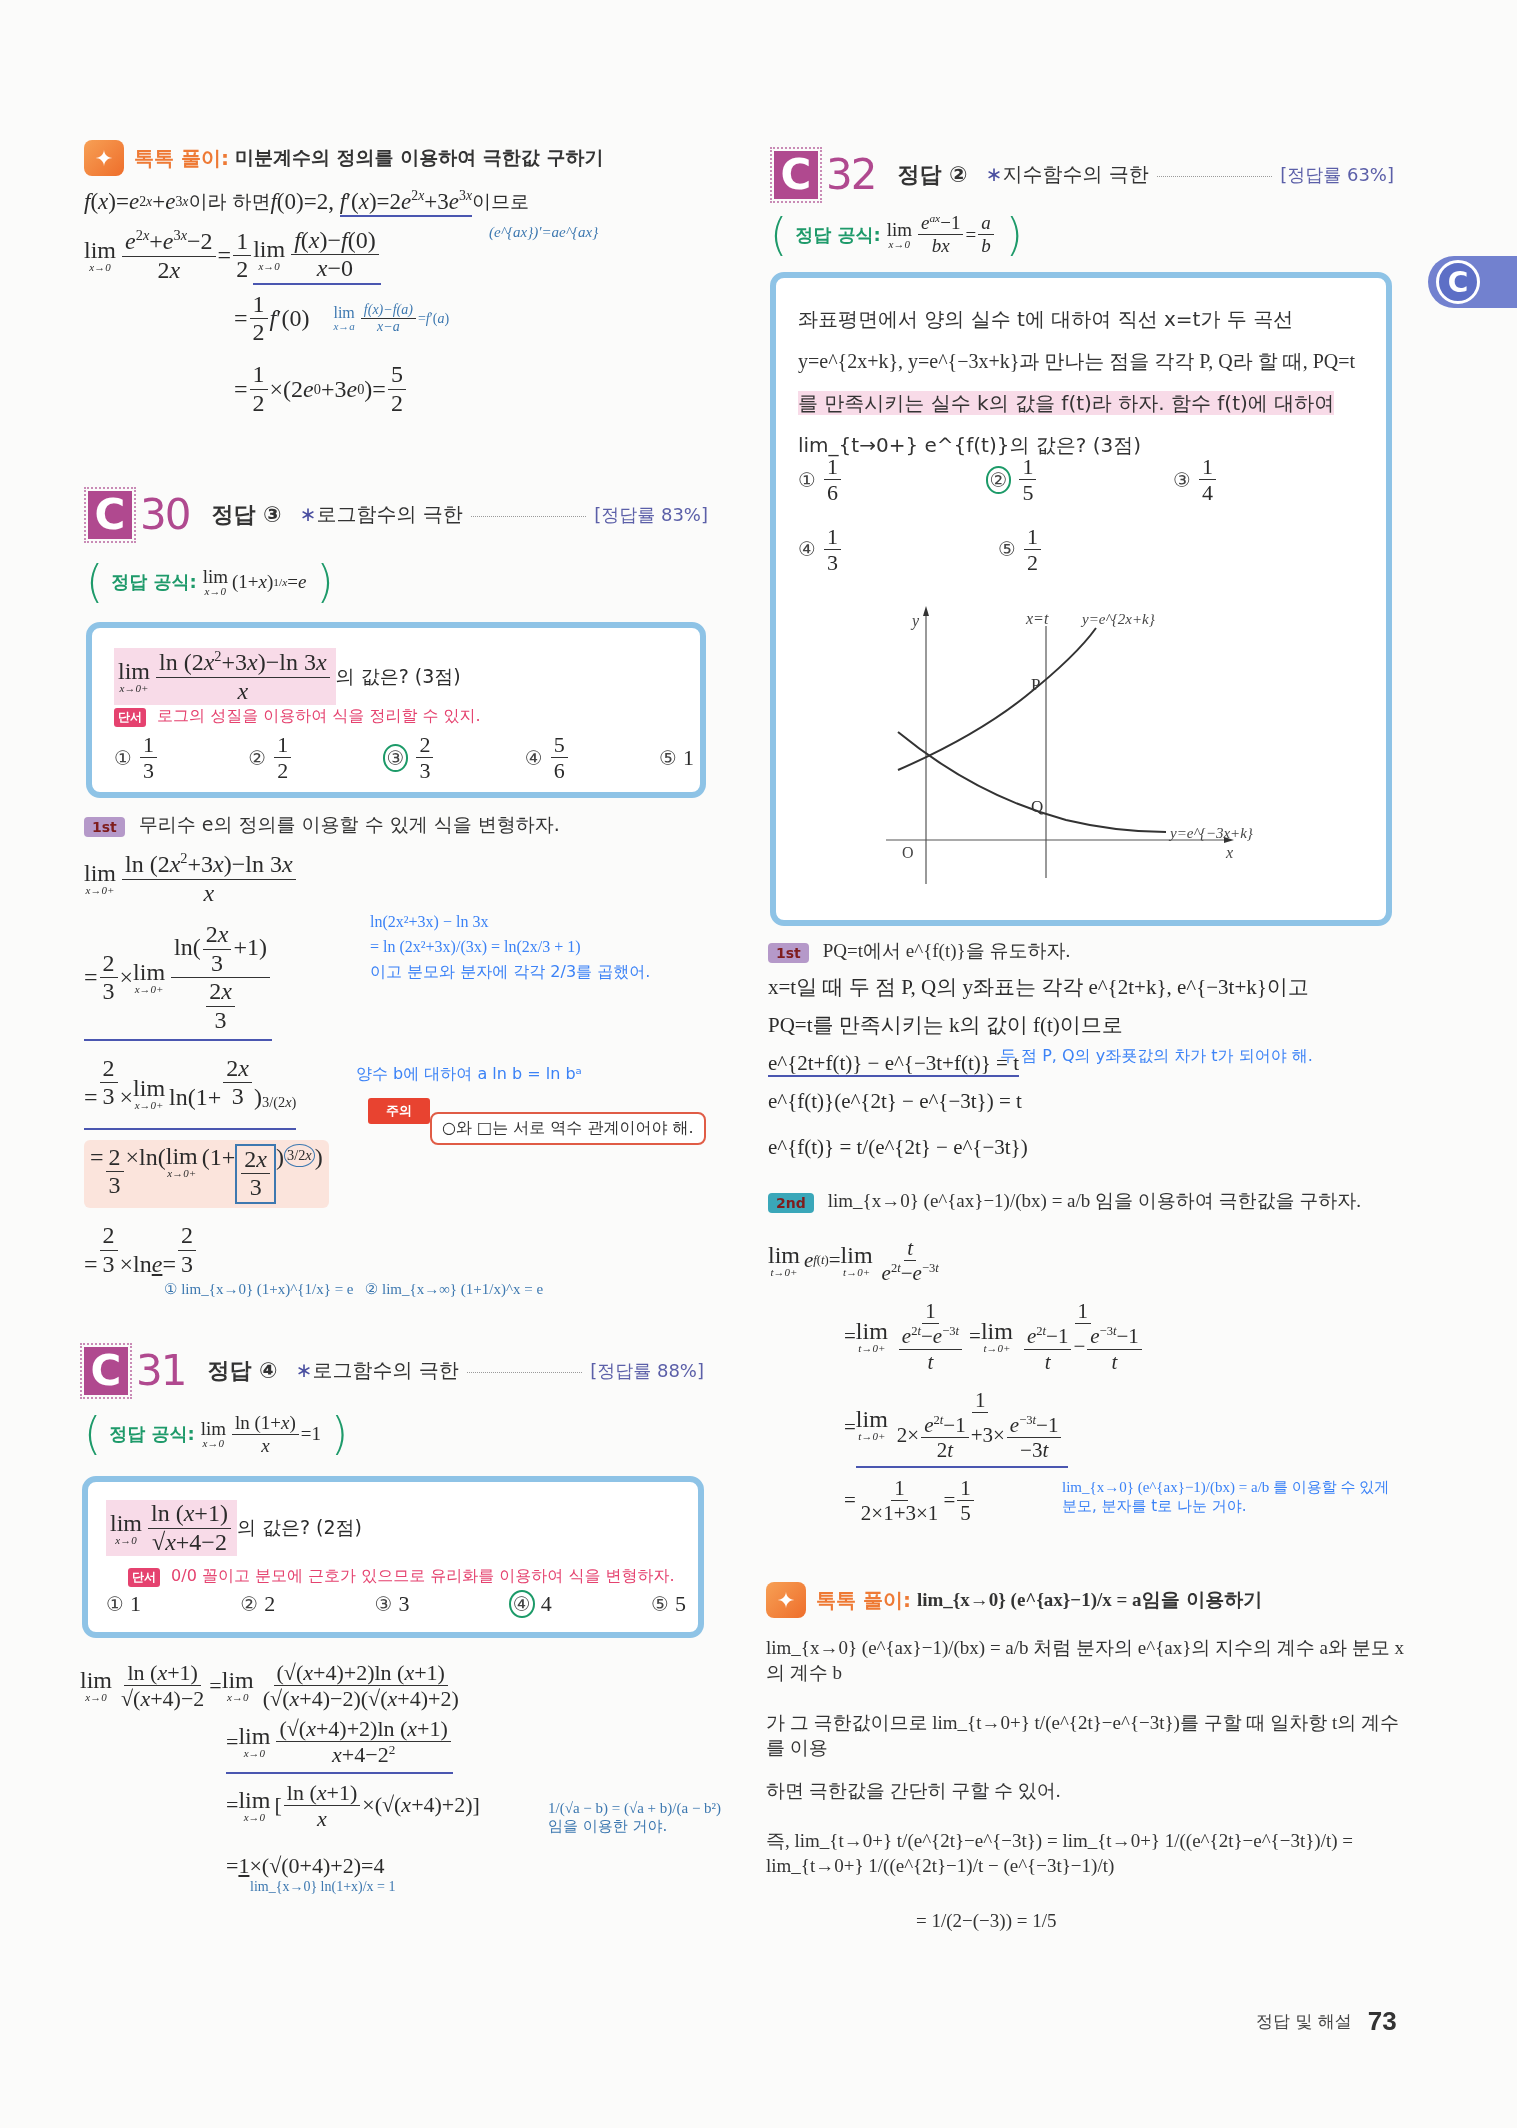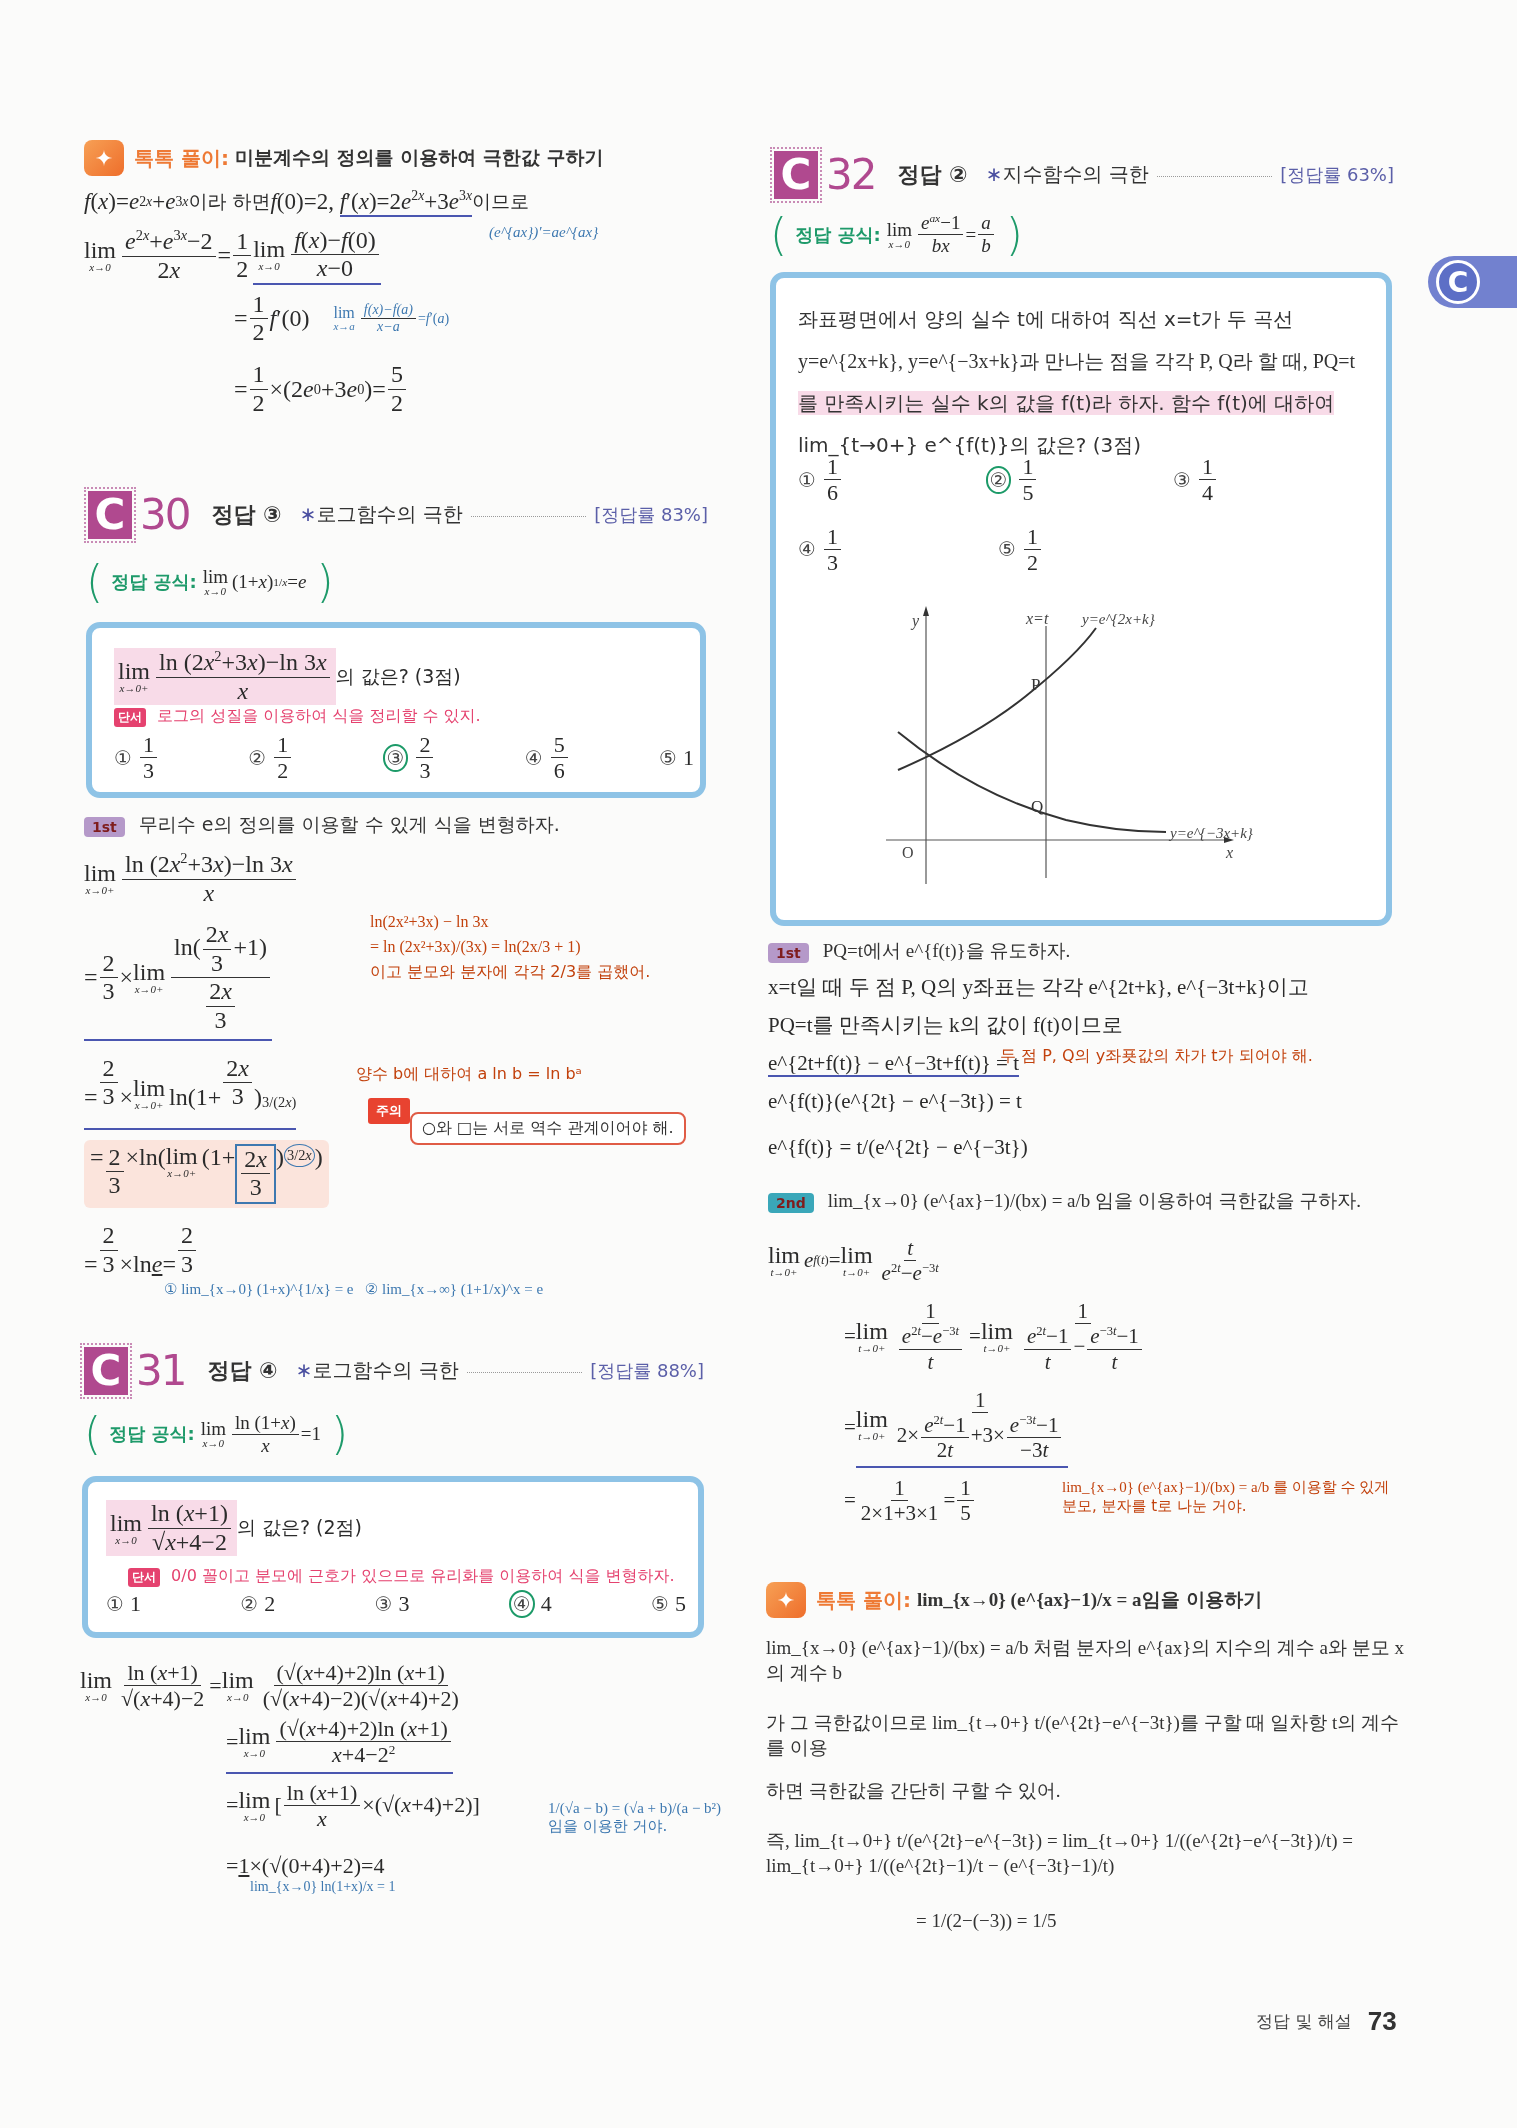--- a/index.html
+++ b/index.html
@@ -27,21 +27,21 @@
 
   .qbox { border: 6px solid #8ec3e6; border-radius: 14px; background: #fff; }
   .hl-pink { background: #f8dbe8; }
   .hint-tag { display: inline-block; background: #e5426f; color: #fff; font-size: 12px; font-weight: bold; padding: 1px 4px; border-radius: 3px; margin-right: 6px; }
   .hint { color: #e5426f; font-size: 16px; }
 
   .step-tag { display: inline-block; background: #b599c9; color: #7f1d1d; font: bold 14px "DejaVu Sans", sans-serif; padding: 2px 8px; border-radius: 4px; margin-right: 14px; vertical-align: middle; }
   .step-tag.second { background: #3aa7b9; }
   .step-text { font-size: 19px; color: #333; }
 
-  .note-blue { color: #c2410c; font-size: 16px; }
+  .note-blue { color: #3b82f6; font-size: 16px; }
   .note-teal { color: #3d78b0; font-size: 15px; }
   .ul-blue { border-bottom: 2px solid #4a56b0; }
 
   .choice { display: inline-flex; align-items: center; font-size: 22px; }
   .circ { font-size: 20px; color: #444; margin-right: 6px; }
   .circled-ans { display: inline-block; border: 2px solid #1c9a68; border-radius: 50%; padding: 0 2px; }
 
   .frac { display: inline-flex; flex-direction: column; align-items: center; vertical-align: middle; margin: 0 2px; }
   .frac .n { border-bottom: 1.3px solid #333; padding: 0 3px; text-align: center; line-height: 1.15; }
   .frac .d { padding: 0 3px; text-align: center; line-height: 1.15; }
@@ -54,21 +54,21 @@
   sup { font-size: 0.6em; }
 
   .tt-icon { width: 40px; height: 36px; background: linear-gradient(135deg,#f7a055,#ee6e2b); border-radius: 8px; display: inline-flex; align-items: center; justify-content: center; color: #fff; font-size: 22px; margin-right: 10px; }
   .tt-label { color: #ee7a35; font-weight: bold; font-size: 20px; margin-right: 6px; }
   .tt-title { font-weight: bold; font-size: 19px; color: #333; }
 
   .side-tab { position: absolute; left: 1428px; top: 256px; width: 89px; height: 52px; background: #7281cf; border-radius: 26px 0 0 26px; }
   .side-tab .c { position: absolute; left: 8px; top: 4px; width: 44px; height: 44px; border-radius: 50%; border: 3px solid #fff; background: #5d6fc6; color: #fff; font: bold 28px "DejaVu Sans", sans-serif; display: flex; align-items: center; justify-content: center; }
 
   .caution { border: 2px solid #e05c46; border-radius: 8px; padding: 4px 10px; font-size: 16px; color: #333; background: #fff; }
-  .caution-tag { background: #e84330; color: #fff; font-size: 13px; font-weight: bold; padding: 4px 8px; border-radius: 3px; }
+  .caution-tag { background: #e84330; color: #fff; font-size: 13px; font-weight: bold; padding: 4px 18px; border-radius: 3px; }
 
   .footer { font-size: 17px; color: #444; }
   .footer .pg { font-size: 26px; font-weight: bold; color: #333; margin-left: 16px; font-family: "Liberation Sans", sans-serif; }
 </style>
 </head>
 <body>
 
 <div class="abs" style="left:84px; top:140px; width:600px;">
   <div style="display:flex; align-items:center;">
     <span class="tt-icon">✦</span>

